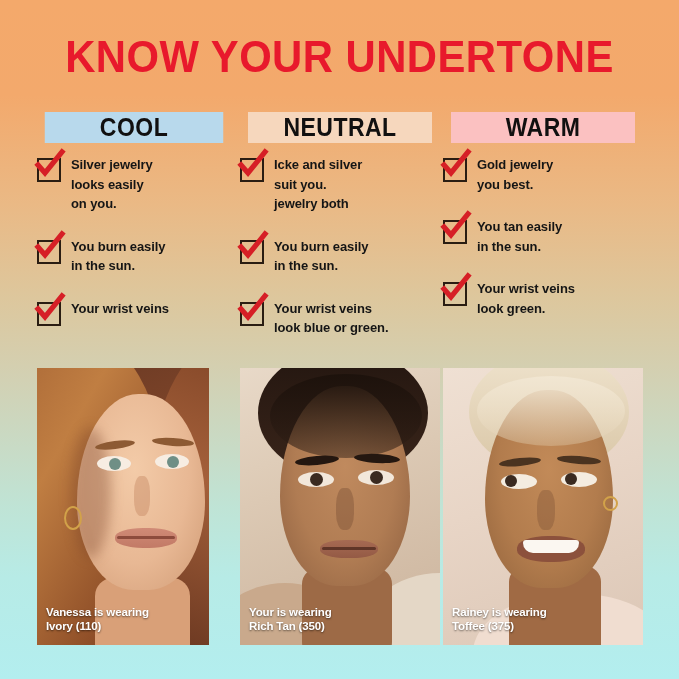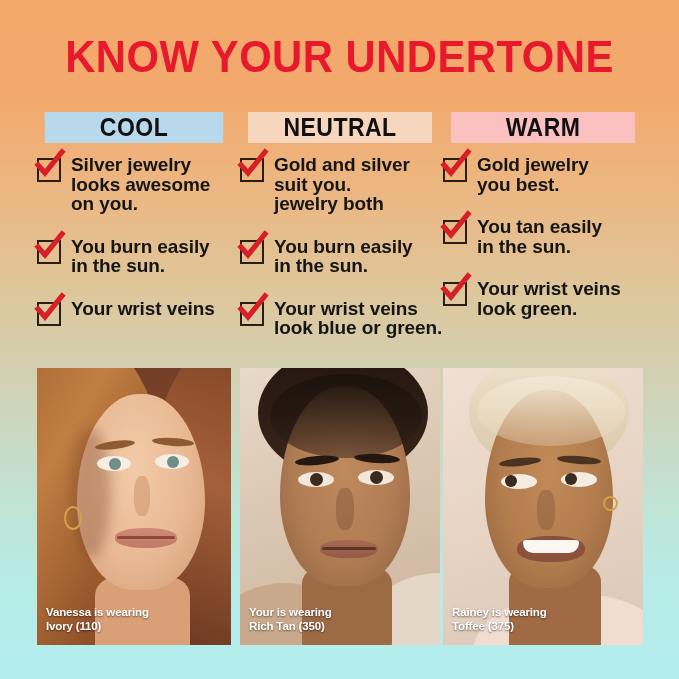--- a/index.html
+++ b/index.html
@@ -72,35 +72,35 @@
     margin-top:3px;margin-right:10px;
     border:2px solid #2a1d12;
     background:transparent;
   }
   .cbox svg{
     position:absolute;left:-4px;top:-9px;
     width:30px;height:28px;
     overflow:visible;
   }
   .ctext{
-    font-size:19px;
+    font-size:13px;
     line-height:19.5px;
     font-weight:bold;
     color:#151515;
     letter-spacing:-0.1px;
   }
   .ctext span{display:block;}
 
   
   .photo{
     position:absolute;top:368px;height:277px;
     overflow:hidden;
     background:#d8b49a;
   }
-  #photo-0{left:37px;width:194px;}
+  #photo-0{left:37px;width:172px;}
   #photo-1{left:240px;width:200px;}
   #photo-2{left:443px;width:200px;}
 
   .photo-art{position:absolute;inset:0;overflow:hidden;}
 
   .caption{
     position:absolute;left:9px;bottom:12px;
     color:#ffffff;
     font-size:11.5px;
     line-height:13.5px;
@@ -143,21 +143,21 @@
   <div class="col" id="col-0">
 
     <div class="check-item">
       <div class="cbox">
         <svg viewBox="0 0 30 28">
             <path d="M3 14 L10 22 L27 1" fill="none" stroke="#d61f26" stroke-width="5.2" stroke-linecap="square"></path>
           </svg>
       </div>
       <div class="ctext">
         <span>Silver jewelry</span>
-        <span>looks awesome</span>
+        <span>looks easily</span>
         <span>on you.</span>
       </div>
     </div>
 
     <div class="check-item" style="margin-top:23px">
       <div class="cbox">
         <svg viewBox="0 0 30 28">
             <path d="M3 14 L10 22 L27 1" fill="none" stroke="#d61f26" stroke-width="5.2" stroke-linecap="square"></path>
           </svg>
       </div>
@@ -181,21 +181,21 @@
 
   <div class="col" id="col-1">
 
     <div class="check-item">
       <div class="cbox">
         <svg viewBox="0 0 30 28">
             <path d="M3 14 L10 22 L27 1" fill="none" stroke="#d61f26" stroke-width="5.2" stroke-linecap="square"></path>
           </svg>
       </div>
       <div class="ctext">
-        <span>Gold and silver</span>
+        <span>Icke and silver</span>
         <span>suit you.</span>
         <span>jewelry both</span>
       </div>
     </div>
 
     <div class="check-item" style="margin-top:23px">
       <div class="cbox">
         <svg viewBox="0 0 30 28">
             <path d="M3 14 L10 22 L27 1" fill="none" stroke="#d61f26" stroke-width="5.2" stroke-linecap="square"></path>
           </svg>

